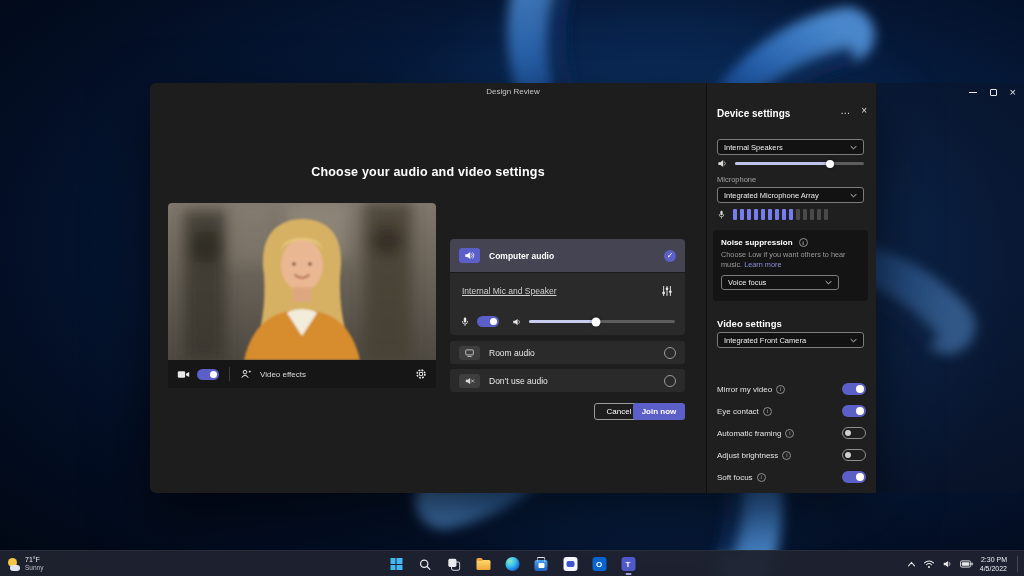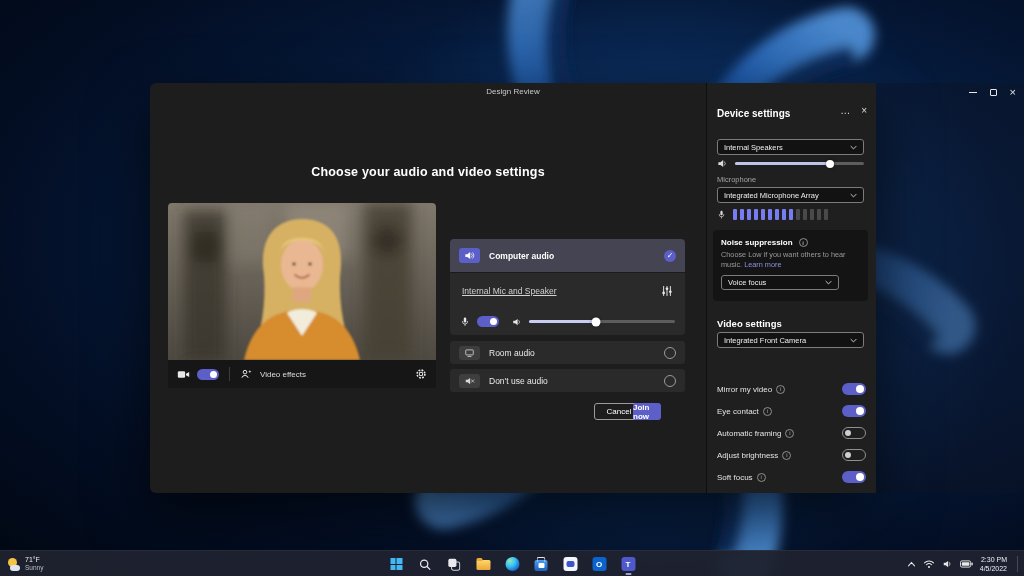--- a/index.html
+++ b/index.html
@@ -67,21 +67,21 @@
     display:flex; align-items:center; padding:0 9px; }
   .opt .tile { height:14px; }
   .opt .lbl { font-size:8.5px; color:#e8e8e8; }
   .radio { width:12px; height:12px; border-radius:50%; border:1px solid #9a9a9a; margin-left:auto; flex:none; }
   .radio.sel { background:#5b5fc7; border:none; display:flex; align-items:center; justify-content:center;
     color:#fff; font-size:8px; }
 
   .btn { position:absolute; height:17px; border-radius:3px; display:flex; align-items:center;
     justify-content:center; font-size:8px; color:#fff; }
   .btn-cancel { left:428px; top:320px; width:50px; background:#1d1d1d; border:1px solid #9c9c9c;margin-left:16px; }
-  .btn-join { left:483px; top:320px; width:28px; background:#5b5fc7; font-weight:600; }
+  .btn-join { left:483px; top:320px; width:52px; background:#5b5fc7; font-weight:600; }
 
   
   .panel { position:absolute; left:556px; top:0; width:170px; height:410px; background:#1f1f1f;
     border-left:1px solid rgba(0,0,0,.55); border-radius:0; }
   .p-header { position:absolute; left:10px; top:25px; font-size:10px; font-weight:700; color:#fff; }
   .p-actions { position:absolute; right:9px; top:22px; display:flex; gap:11px; align-items:center;
     font-size:10px; color:#dedede; }
   .dd { position:absolute; left:10px; right:12px; height:16px; background:#121212; border:1px solid #7c7c7c;
     border-radius:3px; display:flex; align-items:center; justify-content:space-between; padding:0 6px;
     font-size:7.5px; color:#ededed; }

